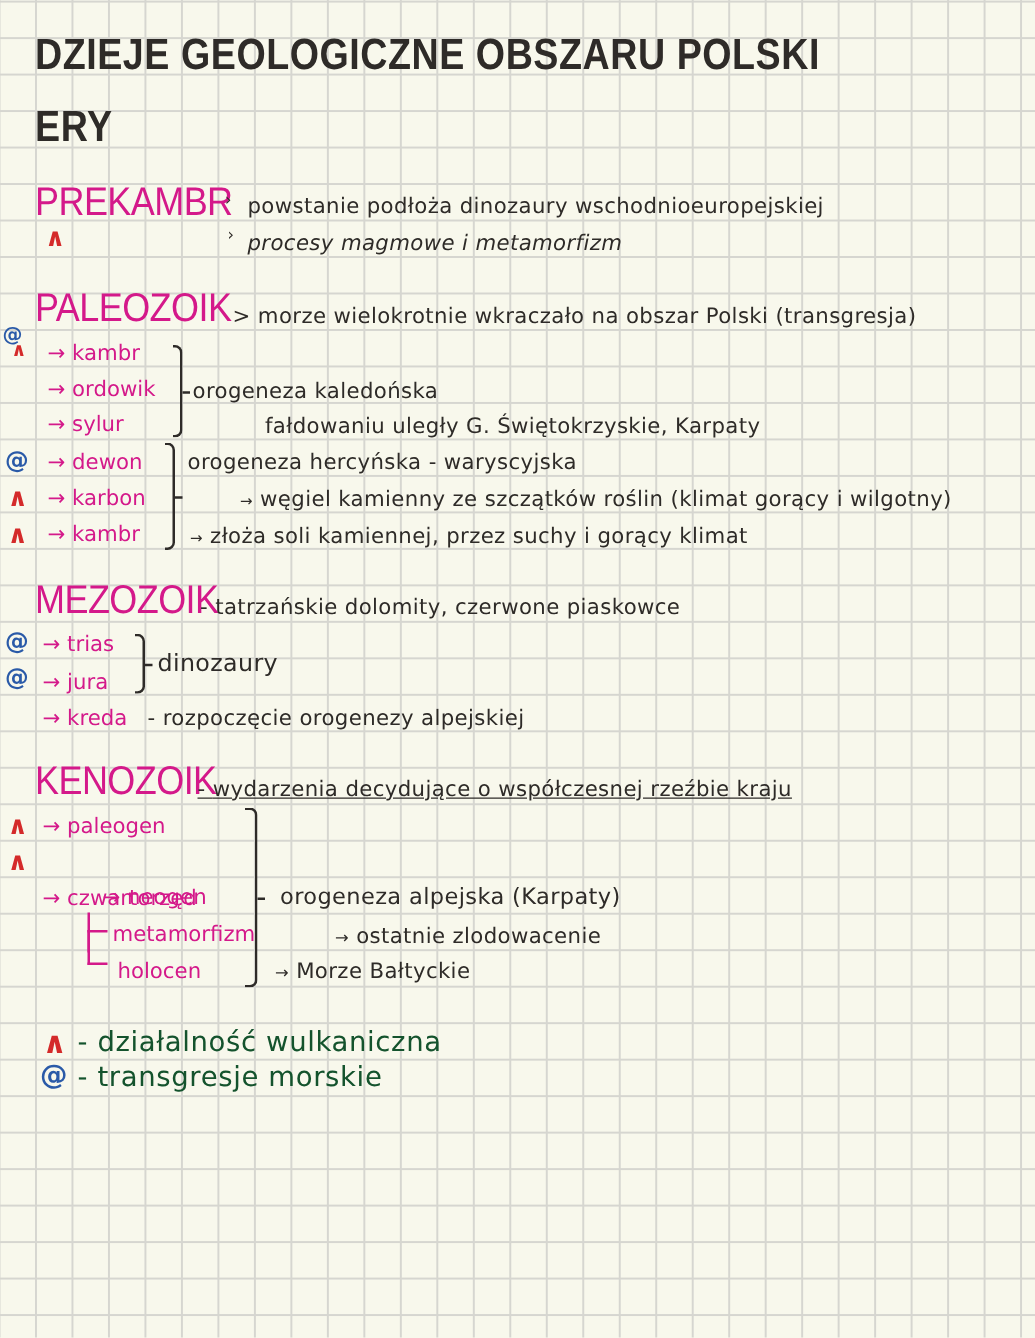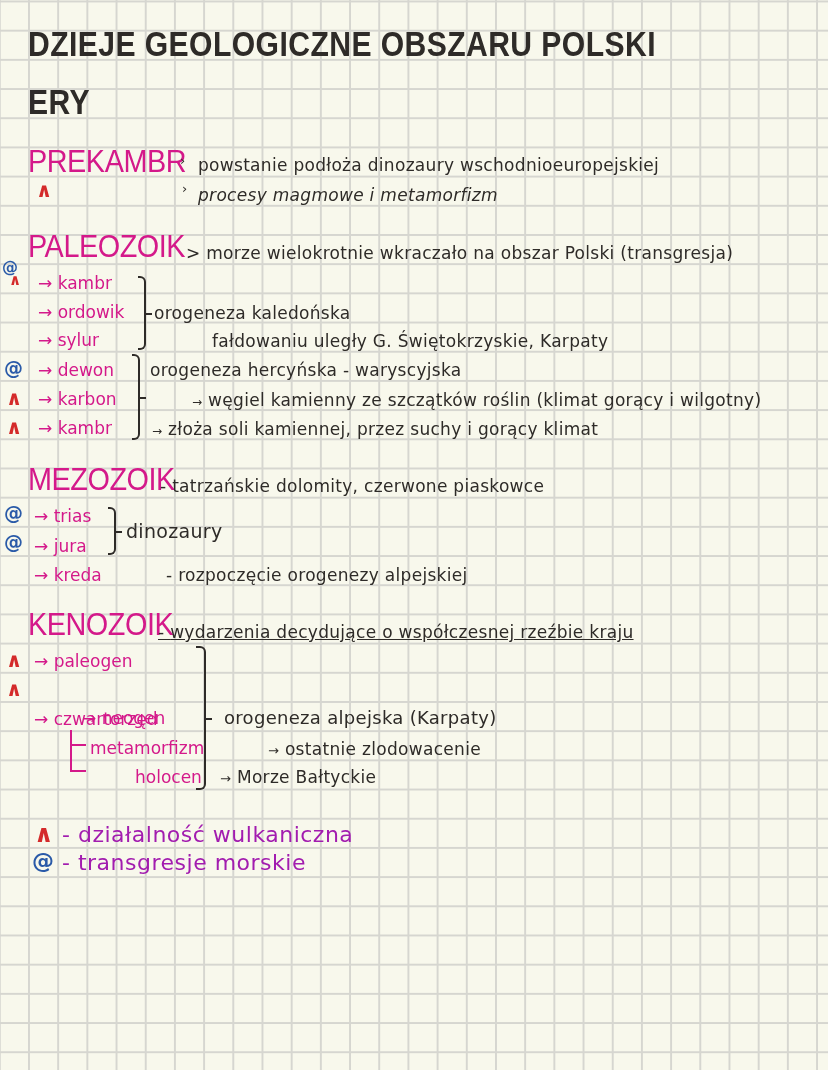--- a/index.html
+++ b/index.html
@@ -35,21 +35,21 @@
   .volc { color: #d42a2a; font-size: 20px; font-weight: bold; }
   .spiral { color: #2a5aa8; font-size: 19px; font-weight: bold; }
   .brace {
     position: absolute; border: 2px solid #2e2b28; border-left: none;
     border-radius: 0 6px 6px 0;
   }
   .brace::after {
     content: ""; position: absolute; right: -8px; top: 50%;
     width: 6px; border-top: 2px solid #2e2b28;
   }
-  .legend-text { color: #a21caf; font-size: 22px; letter-spacing: 0.5px; }
+  .legend-text { color: #14532d; font-size: 22px; letter-spacing: 0.5px; }
   .hook {
     position: absolute; border-left: 2px solid #d4198a; border-bottom: 2px solid #d4198a;
   }
 </style>
 </head>
 <body>
 
 <div class="abs title" style="left:28px; top:24px;">DZIEJE GEOLOGICZNE OBSZARU POLSKI</div>
 <div class="abs title" style="left:28px; top:82px;">ERY</div>
 
@@ -121,21 +121,21 @@
   <div class="abs spiral" style="left:4px; top:531px;">@</div>
   <div class="abs period" style="left:34px; top:536px;">
     <span>→</span> <span>jura</span>
   </div>
   <div class="brace" style="left:108px; top:507px; width:6px; height:44px;"></div>
   <div class="abs note" style="left:126px; top:520px; font-size:19px;">dinozaury</div>
 
   <div class="abs period" style="left:34px; top:565px;">
     <span>→</span> <span>kreda</span>
   </div>
-  <div class="abs note" style="left:118px; top:565px;margin-left:48px;">
+  <div class="abs note" style="left:118px; top:565px;">
     <span>- </span><span>rozpoczęcie orogenezy alpejskiej</span>
   </div>
 </div>
 
 <div>
   <div class="abs era" style="left:28px; top:606px;">KENOZOIK</div>
   <div class="abs note" style="left:158px; top:622px;text-decoration:underline;">
     <span>- </span><span>wydarzenia decydujące o współczesnej rzeźbie kraju</span>
   </div>
 
@@ -147,21 +147,21 @@
   <div class="abs period" style="left:34px; top:708px;margin-left:48px;">
     <span>→</span> <span>neogen</span>
   </div>
   <div class="abs period" style="left:34px; top:709px;">
     <span>→</span> <span>czwartorzęd</span>
   </div>
 
   <div class="hook" style="left:70px; top:730px; width:14px; height:40px;"></div>
   <div class="hook" style="left:70px; top:730px; width:14px; height:16px; border-bottom:none; border-top:2px solid #d4198a; top:744px;"></div>
   <div class="abs period" style="left:90px; top:738px;">metamorfizm</div>
-  <div class="abs period" style="left:94px; top:767px;margin-left:41px;">holocen</div>
+  <div class="abs period" style="left:94px; top:767px;">holocen</div>
 
   <div class="brace" style="left:196px; top:646px; width:8px; height:140px;"></div>
   <div class="abs note" style="left:224px; top:679px; font-size:18px;margin-top:28px;">orogeneza alpejska (Karpaty)</div>
 
   <div class="abs note" style="left:220px; top:739px;margin-left:48px;">
     <span style="font-size:13px;">→</span> <span>ostatnie zlodowacenie</span>
   </div>
   <div class="abs note" style="left:220px; top:767px;">
     <span style="font-size:13px;">→</span> <span>Morze Bałtyckie</span>
   </div>

